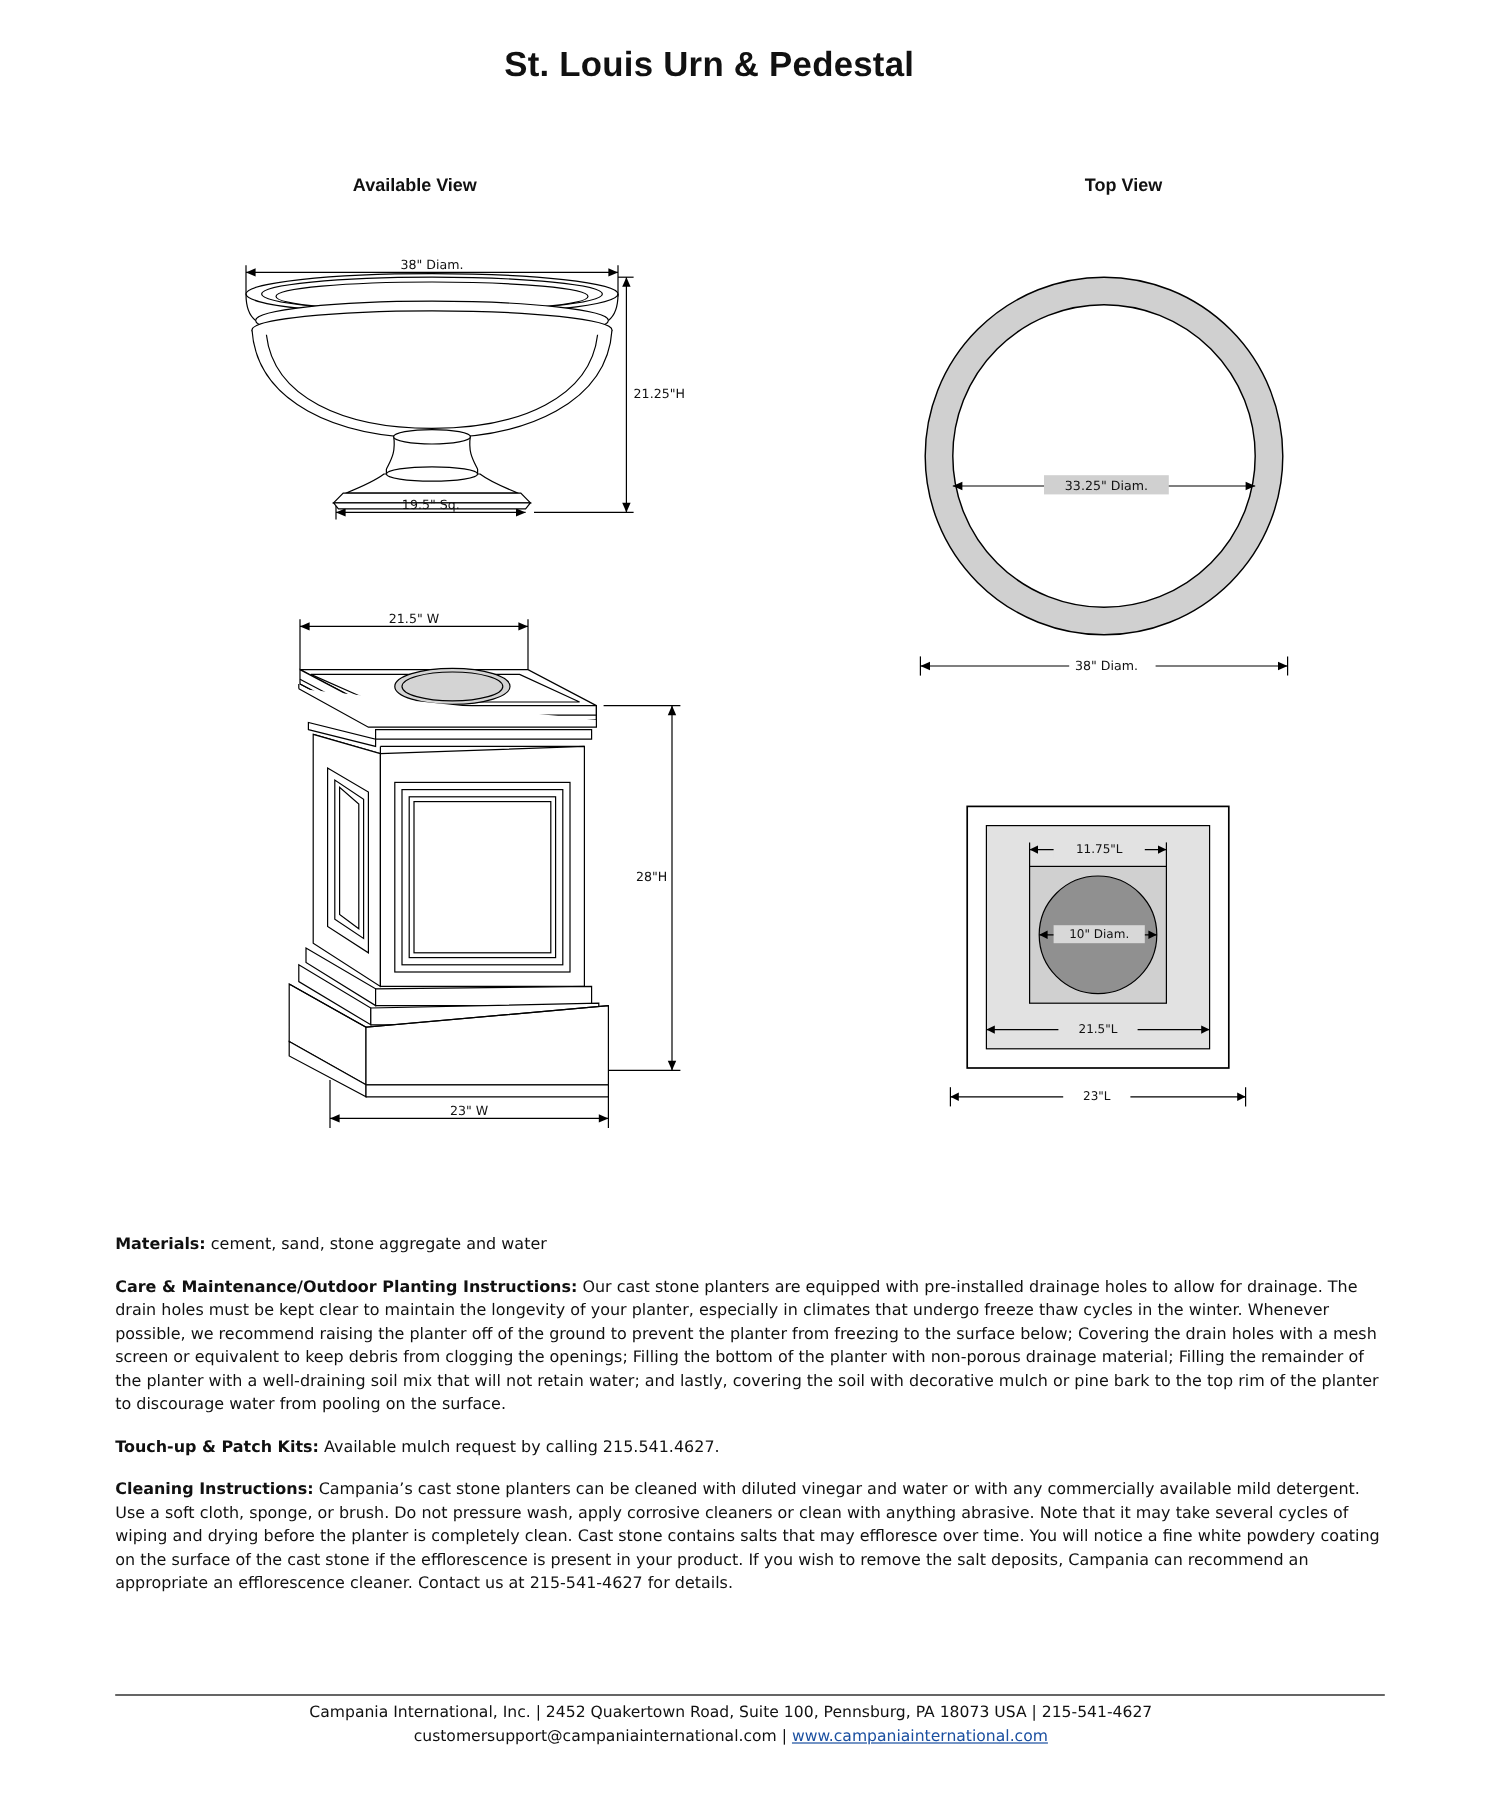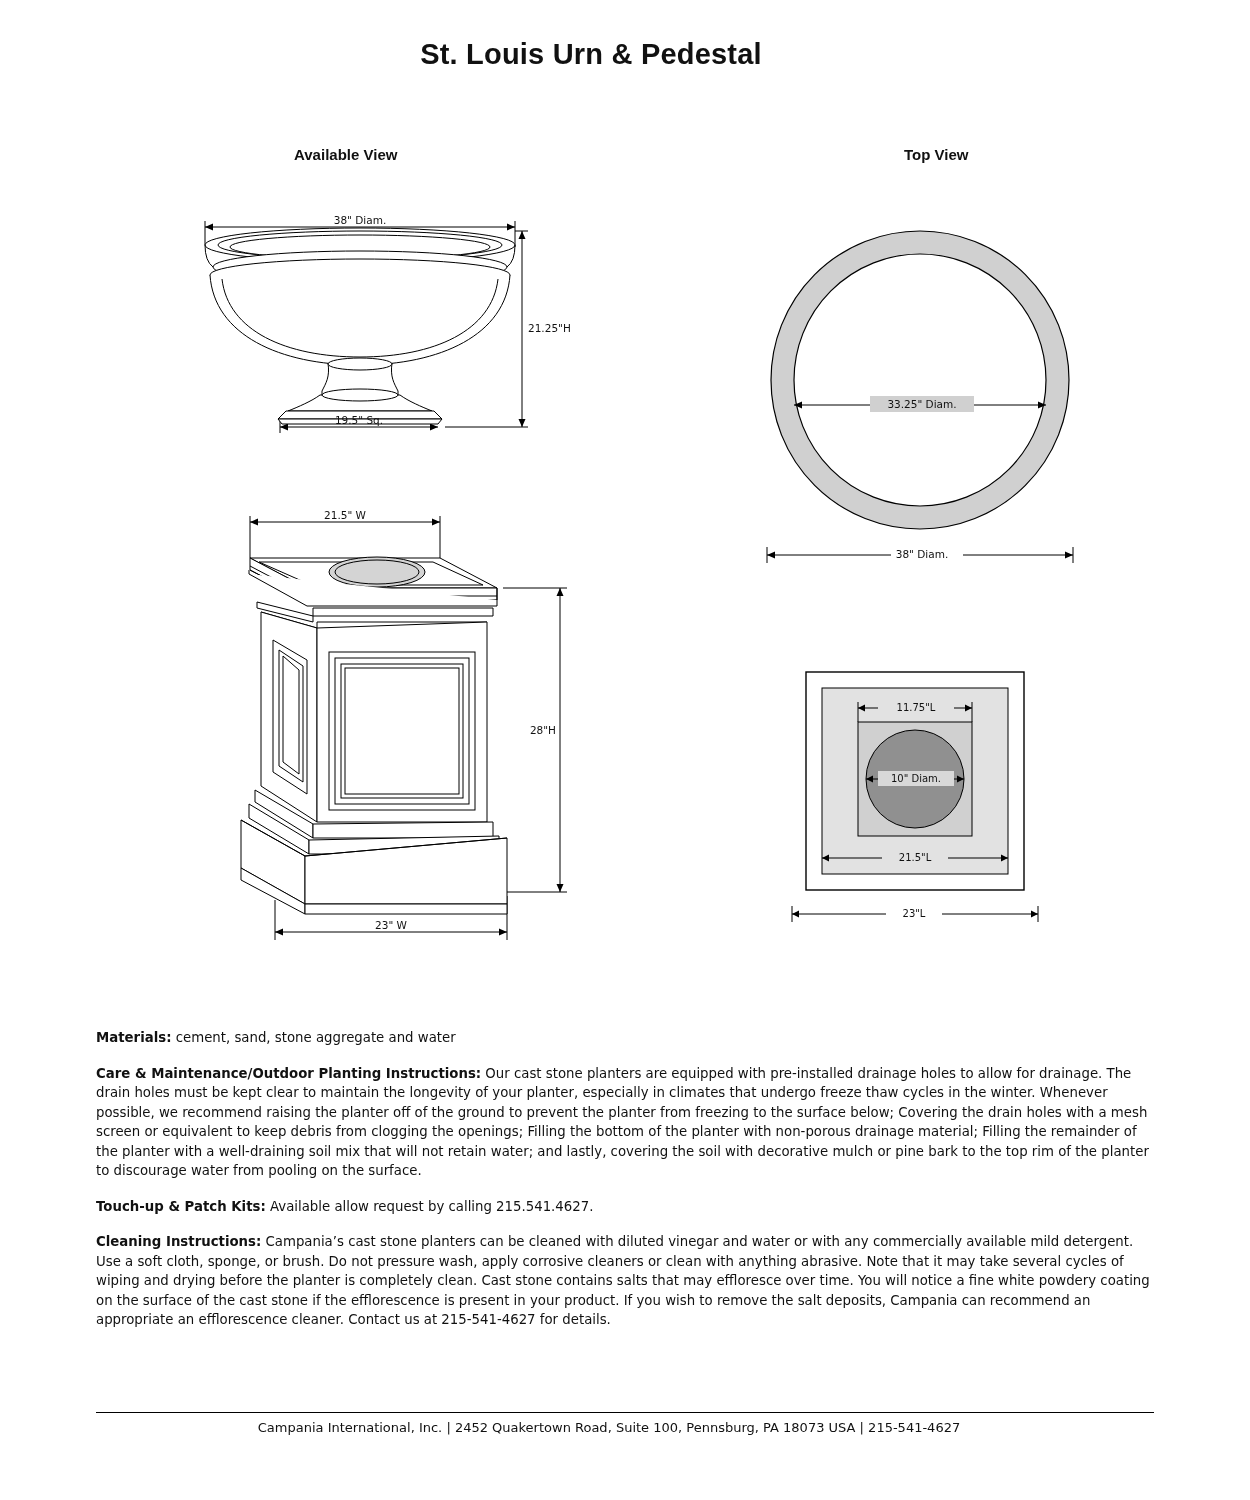--- a/index.html
+++ b/index.html
@@ -282,23 +282,26 @@
 </div>
 
 <div class="body-text" id="text-block">
   <p>
     <b>Materials:</b><span> cement, sand, stone aggregate and water</span>
   </p>
   <p>
     <b>Care &amp; Maintenance/Outdoor Planting Instructions:</b><span> Our cast stone planters are equipped with pre-installed drainage holes to allow for drainage. The drain holes must be kept clear to maintain the longevity of your planter, especially in climates that undergo freeze thaw cycles in the winter.  Whenever possible, we recommend raising the planter off of the ground to prevent the planter from freezing to the surface below; Covering the drain holes with a mesh screen or equivalent to keep debris from clogging the openings; Filling the bottom of the planter with non-porous drainage material; Filling the remainder of the planter with a well-draining soil mix that will not retain water; and lastly, covering the soil with decorative mulch or pine bark to the top rim of the planter to discourage water from pooling on the surface.</span>
   </p>
   <p>
-    <b>Touch-up &amp; Patch Kits:</b><span> Available allow request by calling 215.541.4627.</span>
+    <b>Touch-up &amp; Patch Kits:</b><span> Available mulch request by calling 215.541.4627.</span>
   </p>
   <p>
     <b>Cleaning Instructions:</b><span> Campania’s cast stone planters can be cleaned with diluted vinegar and water or with any commercially available mild detergent. Use a soft cloth, sponge, or brush. Do not pressure wash, apply corrosive cleaners or clean with anything abrasive. Note that it may take several cycles of wiping and drying before the planter is completely clean. Cast stone contains salts that may effloresce over time. You will notice a fine white powdery coating on the surface of the cast stone if the efflorescence is present in your product. If you wish to remove the salt deposits, Campania can recommend an appropriate an efflorescence cleaner. Contact us at 215-541-4627 for details.</span>
   </p>
 </div>
 
 <div class="footer-rule"></div>
 <div class="footer">
   <div>Campania International, Inc. | 2452 Quakertown Road, Suite 100, Pennsburg, PA 18073 USA | 215-541-4627</div>
+  <div>
+    <span>customersupport@campaniainternational.com</span><span> | </span><a href="#">www.campaniainternational.com</a>
+  </div>
 </div>
 
 </body></html>

